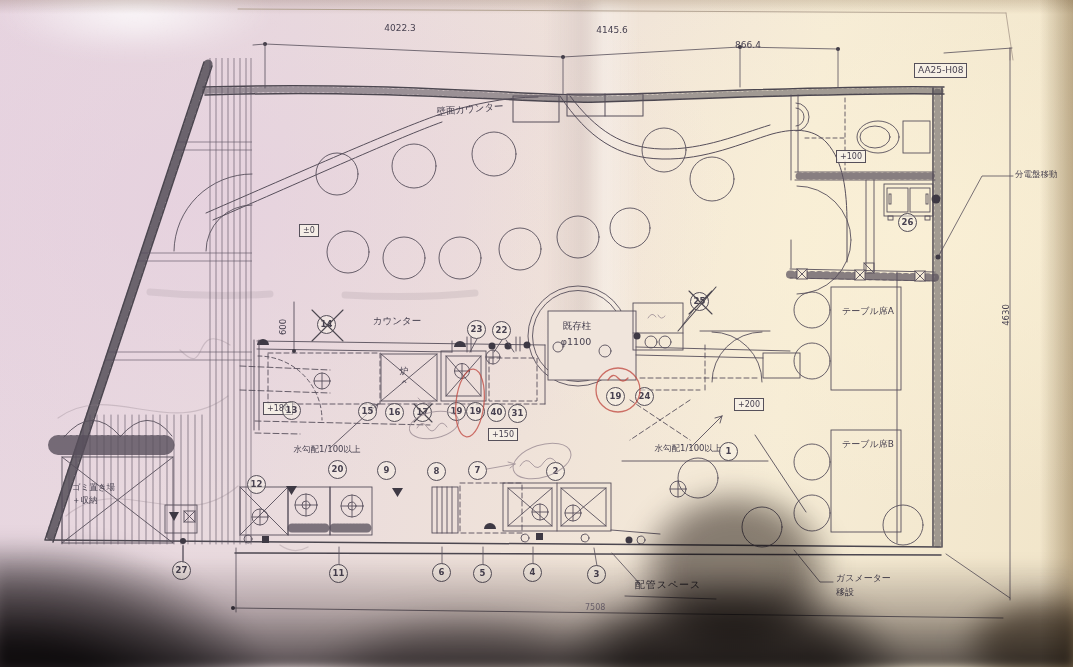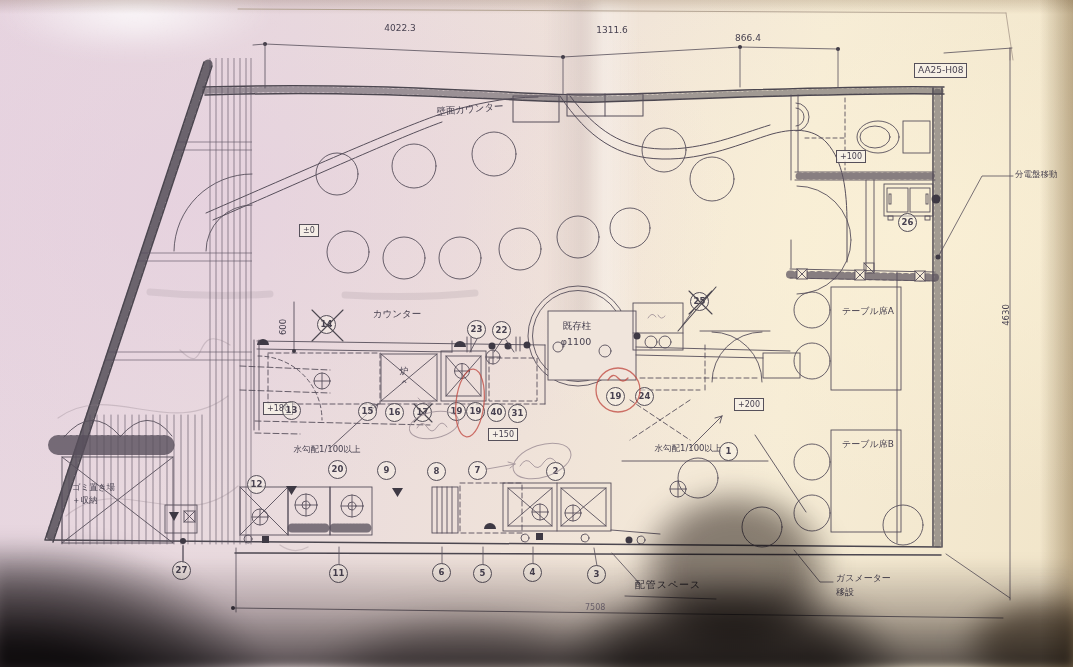--- a/index.html
+++ b/index.html
@@ -288,26 +288,26 @@
       <path d="M183,562 L183,546 M339,565 L339,547 M442,564 L442,547 M483,565 L483,547 M533,564 L533,547 M597,566 L594,548"></path>
     </g>
 
     <g stroke="#6b5f6b" stroke-width="7" opacity=".12">
       <path d="M150,292 q60,6 120,2"></path>
         <path d="M345,295 q70,4 130,-2"></path>
     </g>
   </svg>
 
   <div class="t tc" style="left:400px;top:24px">4022.3</div>
-  <div class="t tc" style="left:612px;top:26px">1311.6</div>
-  <div class="t tc" style="left:748px;top:34px">866.4</div>
+  <div class="t tc" style="left:612px;top:26px">4145.6</div>
+  <div class="t tc" style="left:748px;top:41px">866.4</div>
   <div class="t box" style="left:914px;top:63px;font-size:9px;line-height:13px">AA25-H08</div>
   <div class="t tilt" style="left:470px;top:104px;font-size:9.5px">壁面カウンター</div>
   <div class="t box" style="left:299px;top:224px">±0</div>
-  <div class="t tc" style="left:397px;top:309px;font-size:9.5px">カウンター</div>
+  <div class="t tc" style="left:397px;top:316px;font-size:9.5px">カウンター</div>
   <div class="t tc" style="left:577px;top:321px;font-size:9.5px">既存柱</div>
   <div class="t tc" style="left:576px;top:337px;font-size:9.5px">φ1100</div>
   <div class="t rotc" style="left:284px;top:327px;font-size:8.5px">600</div>
   <div class="t tc" style="left:868px;top:307px">テーブル席A</div>
   <div class="t tc" style="left:868px;top:440px">テーブル席B</div>
   <div class="t tc" style="left:404px;top:367px">炉</div>
   <div class="t tc" style="left:404px;top:381px;font-size:8px">^</div>
   <div class="t box" style="left:263px;top:402px">+180</div>
   <div class="t box" style="left:488px;top:428px">+150</div>
   <div class="t box" style="left:734px;top:398px">+200</div>

